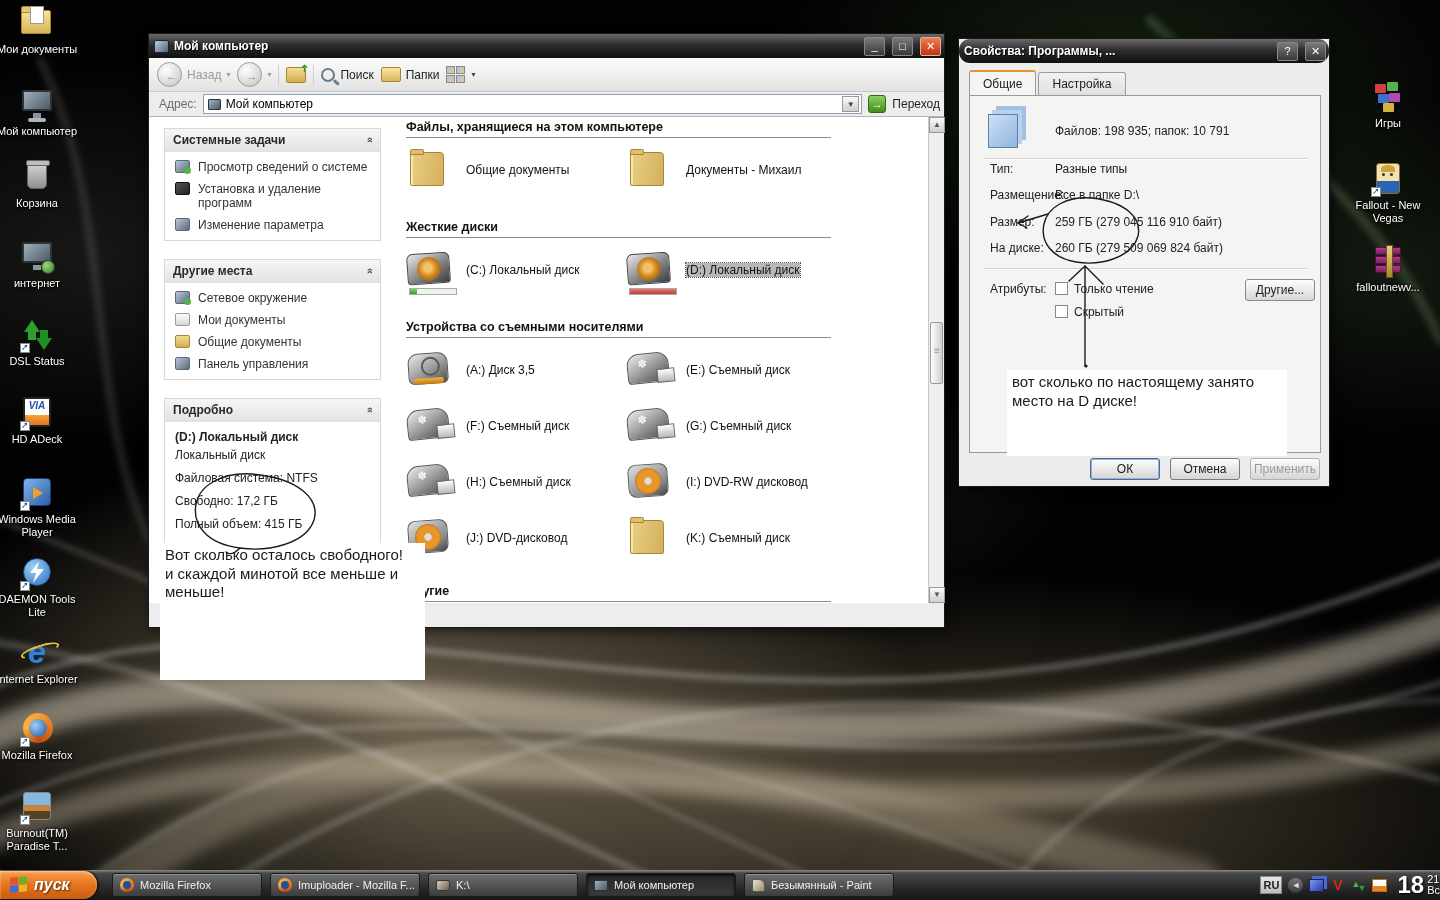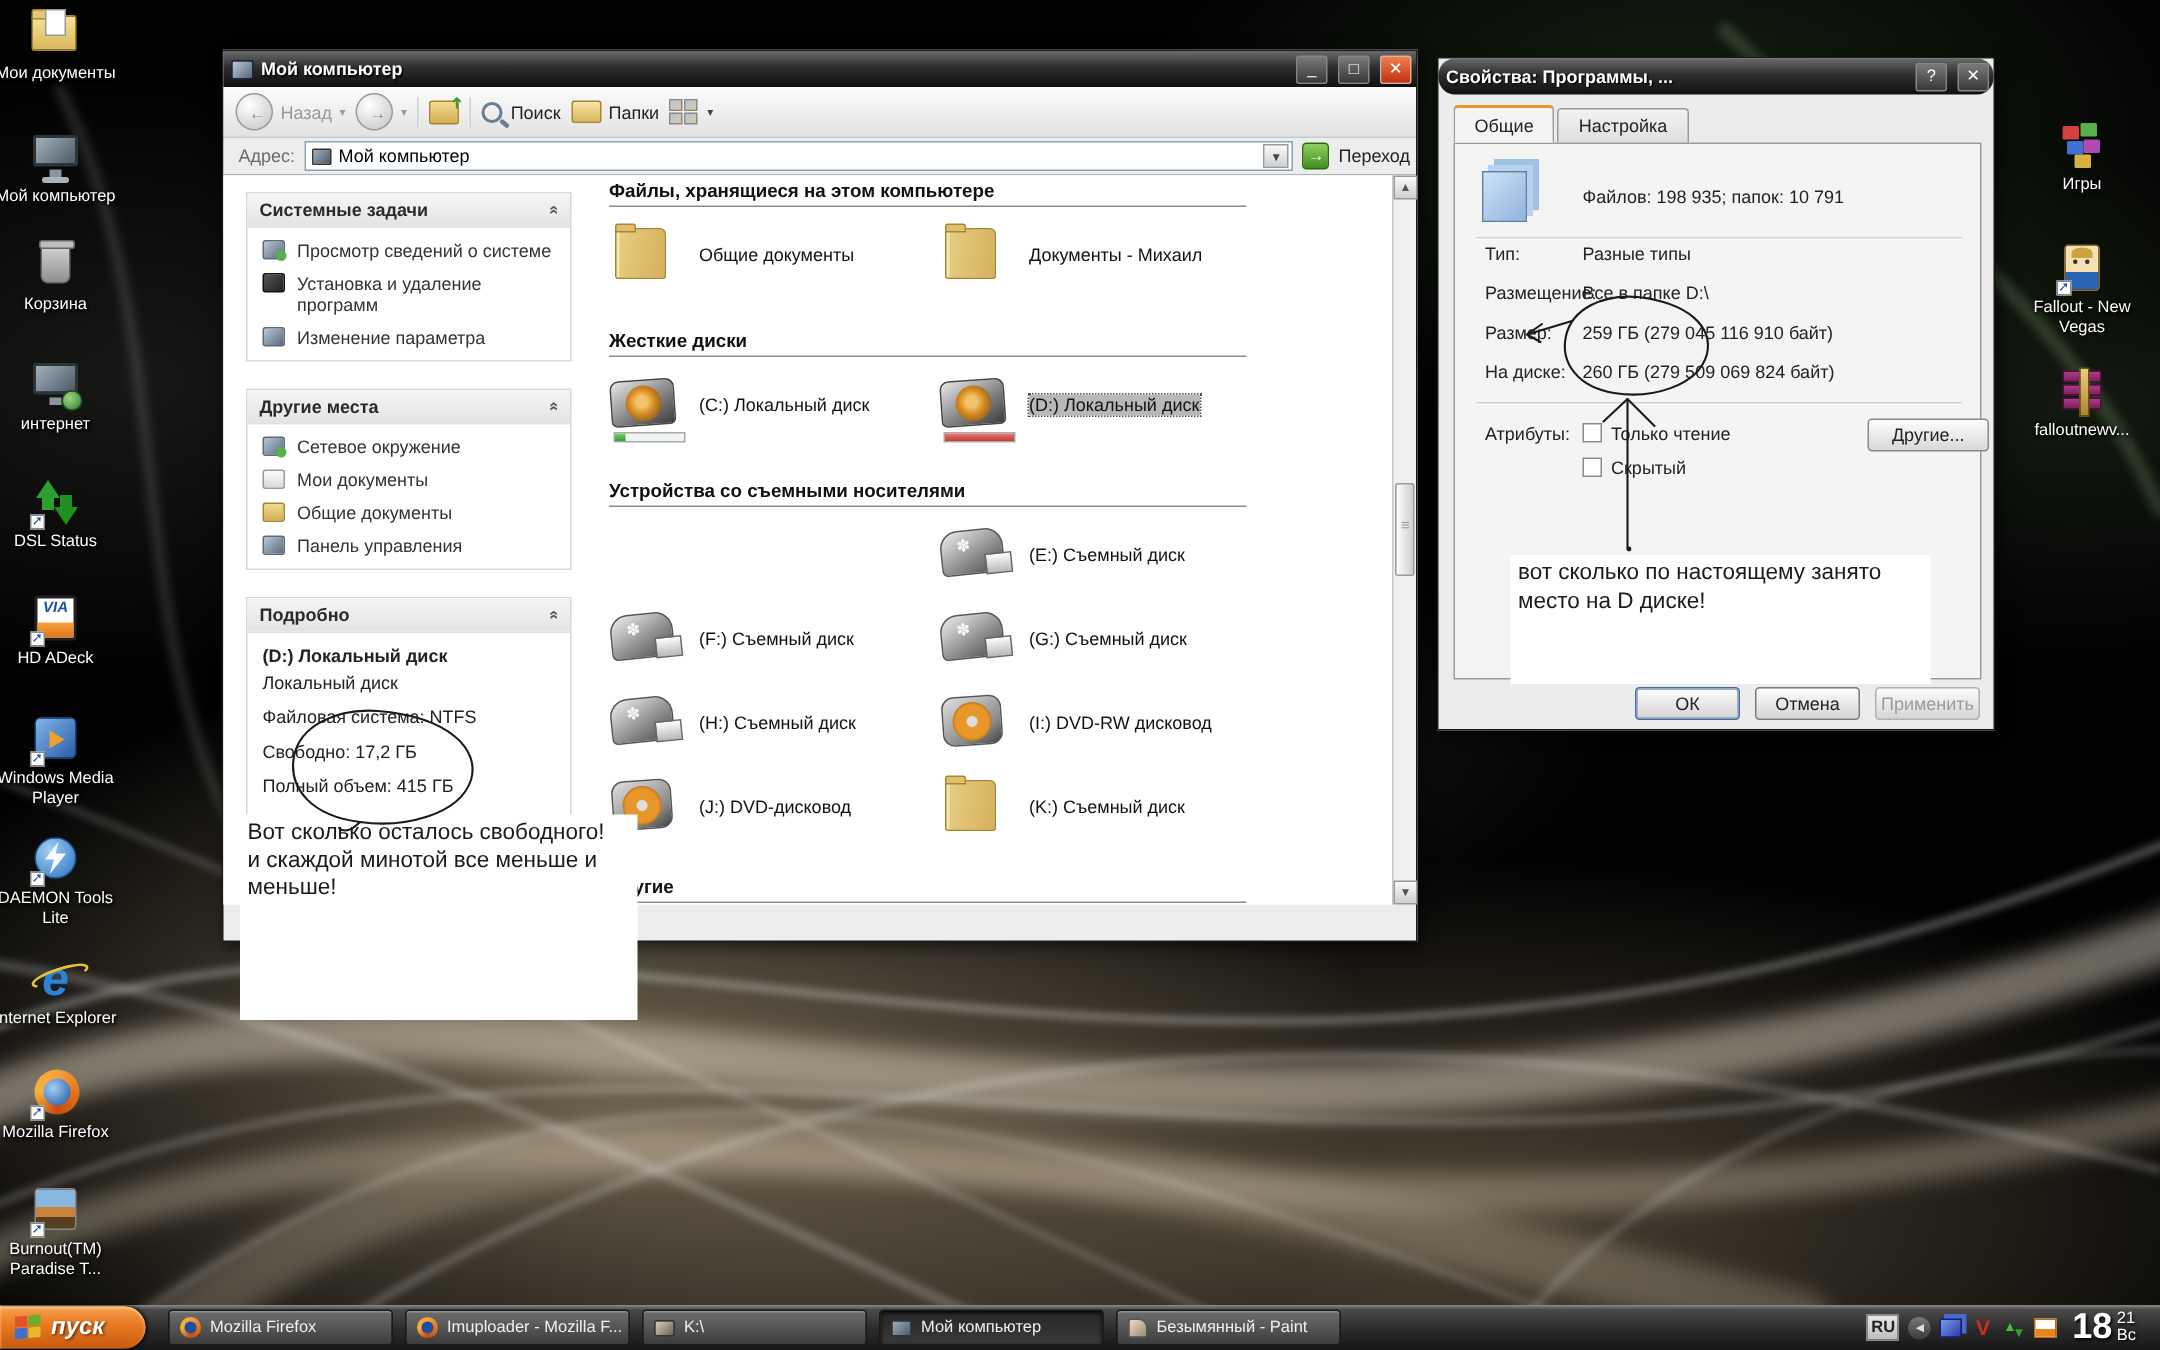--- a/index.html
+++ b/index.html
@@ -147,21 +147,21 @@
   .dtab { padding:4px 13px; border:1px solid #9a9a9a; border-bottom:none; background:linear-gradient(#f2f2f2,#ddd); color:#222; margin-right:2px; border-radius:3px 3px 0 0; cursor:pointer; }
   .dtab.active { background:#F4F4F3; border-top:2px solid #e8962a; position:relative; z-index:2; top:-2px; padding-top:5px; }
   .dpage { position:absolute; left:10px; top:56px; width:352px; height:358px; border:1px solid #9a9a9a; background:#F4F4F3; }
   .dfiles-ico { position:absolute; left:18px; top:18px; width:30px; height:34px; background:linear-gradient(135deg,#cfe2f6,#8fb4de); border:1px solid #5a80aa; box-shadow:4px -4px 0 #b8d2ee, 8px -8px 0 #a0c0e4; }
   .dheader-text { position:absolute; left:85px; top:28px; font-size:12px; color:#222; }
   .dsep { position:absolute; left:14px; width:324px; height:1px; background:#D2D2D2; box-shadow:0 1px 0 #fff; }
   .drow-label { position:absolute; left:20px; font-size:12px; color:#222; }
   .drow-value { position:absolute; left:85px; font-size:12px; color:#222; }
   .dcheck { position:absolute; width:13px; height:13px; background:#fff; border:1px solid #8a8a8a; }
   .dbtn { position:absolute; height:22px; background:linear-gradient(#fdfdfd,#d8d8d8); border:1px solid #8a8a8a; border-radius:3px; font-size:12px; color:#222; text-align:center; line-height:20px; cursor:pointer; }
-  .dbtn.other { left:275px; top:215px; width:81px; }
+  .dbtn.other { left:275px; top:215px; width:70px; }
   .dlg-bottom-btn { position:absolute; top:419px; width:70px; height:22px; background:linear-gradient(#fdfdfd,#d5d5d5); border:1px solid #7a7a7a; border-radius:3px; font-size:12px; color:#222; text-align:center; line-height:20px; cursor:pointer; }
   .dlg-bottom-btn.ok { left:131px; border:1px solid #4a6a9a; box-shadow:0 0 0 1px #9ab0cc inset; }
   .dlg-bottom-btn.cancel { left:211px; }
   .dlg-bottom-btn.apply { left:291px; color:#9a9a9a; border-color:#b0b0b0; }
 
   
   .note { position:absolute; background:#fff; z-index:20; font-size:15px; line-height:18.5px; color:#1a1a1a; padding:3px 5px; white-space:pre-line; }
   .note1 { left:160px; top:543px; width:265px; height:137px; }
   .note2 { left:1007px; top:370px; width:280px; height:86px; font-size:15px; }
   .scribbles { position:absolute; inset:0; z-index:30; pointer-events:none; }
@@ -173,21 +173,21 @@
   .sflag { width:18px; height:17px; display:grid; grid-template-columns:8px 8px; grid-template-rows:7px 7px; gap:1px; transform:skewY(-5deg); }
   .sflag i:nth-child(1){ background:#e0532f; } .sflag i:nth-child(2){ background:#69b02e; }
   .sflag i:nth-child(3){ background:#3a6fd8; } .sflag i:nth-child(4){ background:#e8b82a; }
   .task { position:absolute; top:3px; height:24px; width:150px; border-radius:3px; border:1px solid #1a1a1a; background:linear-gradient(#6e6e6e,#3c3c3c); box-shadow:inset 0 1px 0 #909090; display:flex; align-items:center; gap:6px; padding:0 7px; color:#f0f0f0; font-size:11px; white-space:nowrap; overflow:hidden; cursor:pointer; }
   .task.active { background:linear-gradient(#262626,#3a3a3a); box-shadow:inset 0 1px 3px #000; }
   .task .t-ff { flex:0 0 14px; height:14px; border-radius:50%; background:conic-gradient(#f6a23c,#e2761b,#c74a10,#f6b23c,#f6a23c); position:relative; }
   .task .t-ff:after { content:""; position:absolute; left:3px; top:3px; width:8px; height:8px; border-radius:50%; background:#1d4f9e; }
   .task .t-drive { flex:0 0 14px; height:11px; background:linear-gradient(135deg,#d8cfc2,#6a5f52); border:1px solid #3a332a; border-radius:2px; }
   .task .t-comp { flex:0 0 14px; height:11px; background:linear-gradient(135deg,#9fb0bd,#4e5a66); border:1px solid #2e3338; border-radius:1px; }
   .task .t-paint { flex:0 0 13px; height:13px; background:linear-gradient(135deg,#e8e0d0,#9a8a6a); border:1px solid #555; border-radius:2px 6px 2px 2px; }
-  .tray { position:absolute; right:0; top:0; height:30px; display:flex; align-items:center; gap:6px; padding-right:16px; }
+  .tray { position:absolute; right:0; top:0; height:30px; display:flex; align-items:center; gap:6px; padding-right:0; }
   .lang { width:22px; height:18px; background:linear-gradient(#e8e8e8,#bdbdbd); border:1px solid #888; color:#222; font-size:11px; font-weight:bold; text-align:center; line-height:16px; }
   .tray-chev { width:15px; height:15px; border-radius:50%; background:linear-gradient(#777,#3a3a3a); color:#ddd; font-size:9px; text-align:center; line-height:14px; }
   .ti { width:15px; height:13px; position:relative; }
   .ti-net { background:linear-gradient(135deg,#7a9ae8,#2a3aa8); border:1px solid #16206a; box-shadow:3px -3px 0 #4a6ad0; }
   .ti-v { color:#d42a1a; font-weight:bold; font-size:14px; line-height:13px; text-align:center; }
   .ti-dsl:before { content:"▲"; position:absolute; left:0; top:0; color:#3fc03f; font-size:9px; }
   .ti-dsl:after { content:"▼"; position:absolute; right:0; bottom:-1px; color:#2e9e2e; font-size:9px; }
   .ti-via { background:#fff; border:1px solid #c06a10; }
   .ti-via:after { content:""; position:absolute; left:0; bottom:0; width:100%; height:5px; background:#e8861e; }
   .clock { display:flex; align-items:center; gap:3px; color:#fff; margin-left:4px; }
@@ -479,20 +479,26 @@
         <div class="bi">
             <i class="bi-hdd"></i>
           <div class="usage">
               <div class="fill red"></div>
             </div>
         </div>
         <span class="flabel selected">(D:) Локальный диск</span>
       </div>
 
       <div class="sec-title" style="top:203px;">Устройства со съемными носителями</div>
+      <div class="fitem" style="left:11px; top:232px;">
+        <div class="bi">
+            <i class="bi-floppy"></i>
+          </div>
+        <span class="flabel">(A:) Диск 3,5</span>
+      </div>
       <div class="fitem" style="left:231px; top:232px;">
         <div class="bi">
             <i class="bi-usb"></i>
           </div>
         <span class="flabel">(E:) Съемный диск</span>
       </div>
       <div class="fitem" style="left:11px; top:288px;">
         <div class="bi">
             <i class="bi-usb"></i>
           </div>

